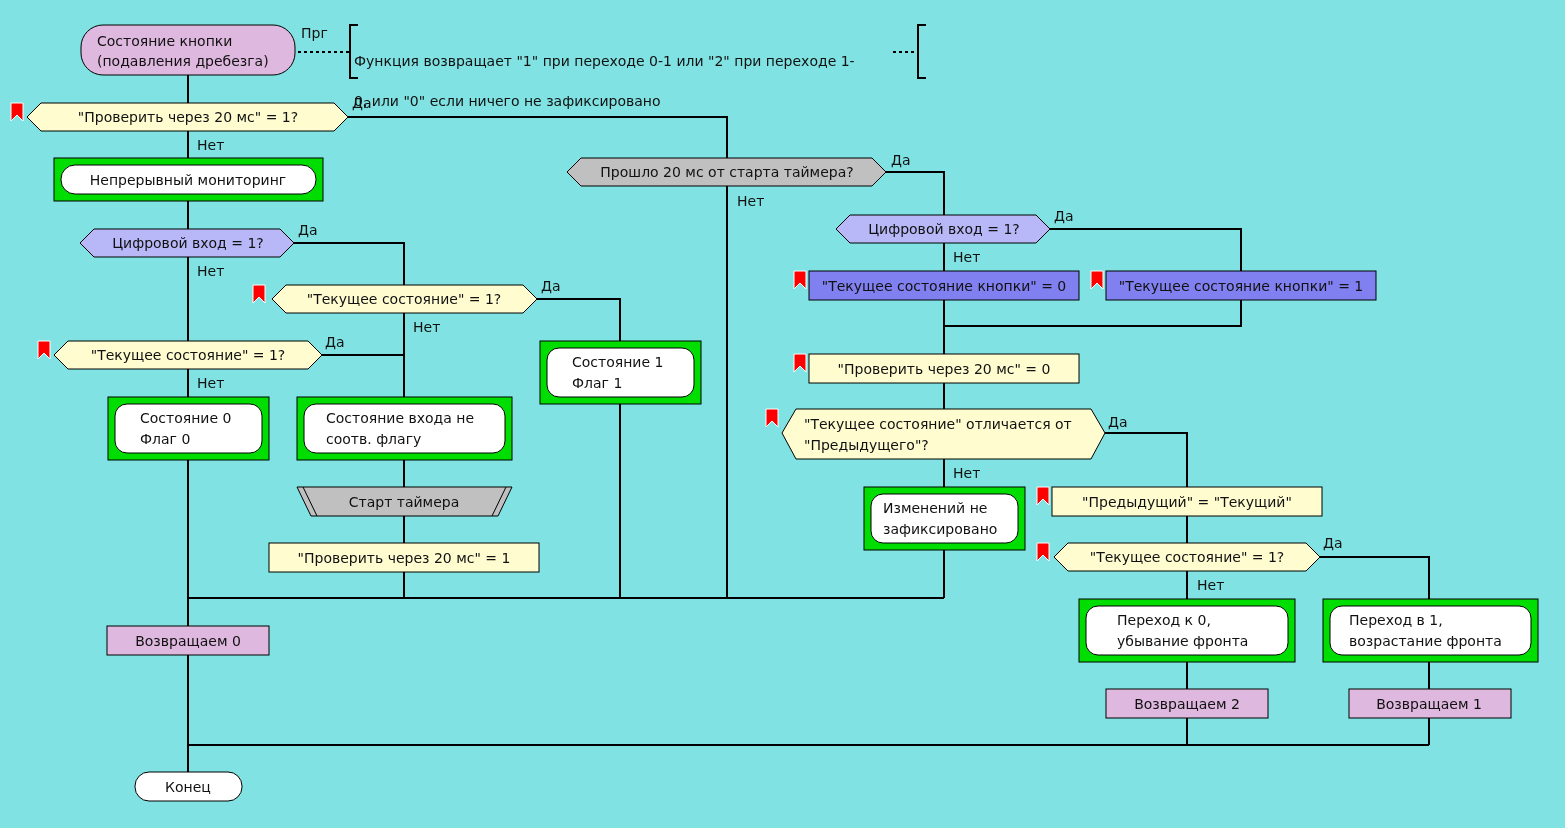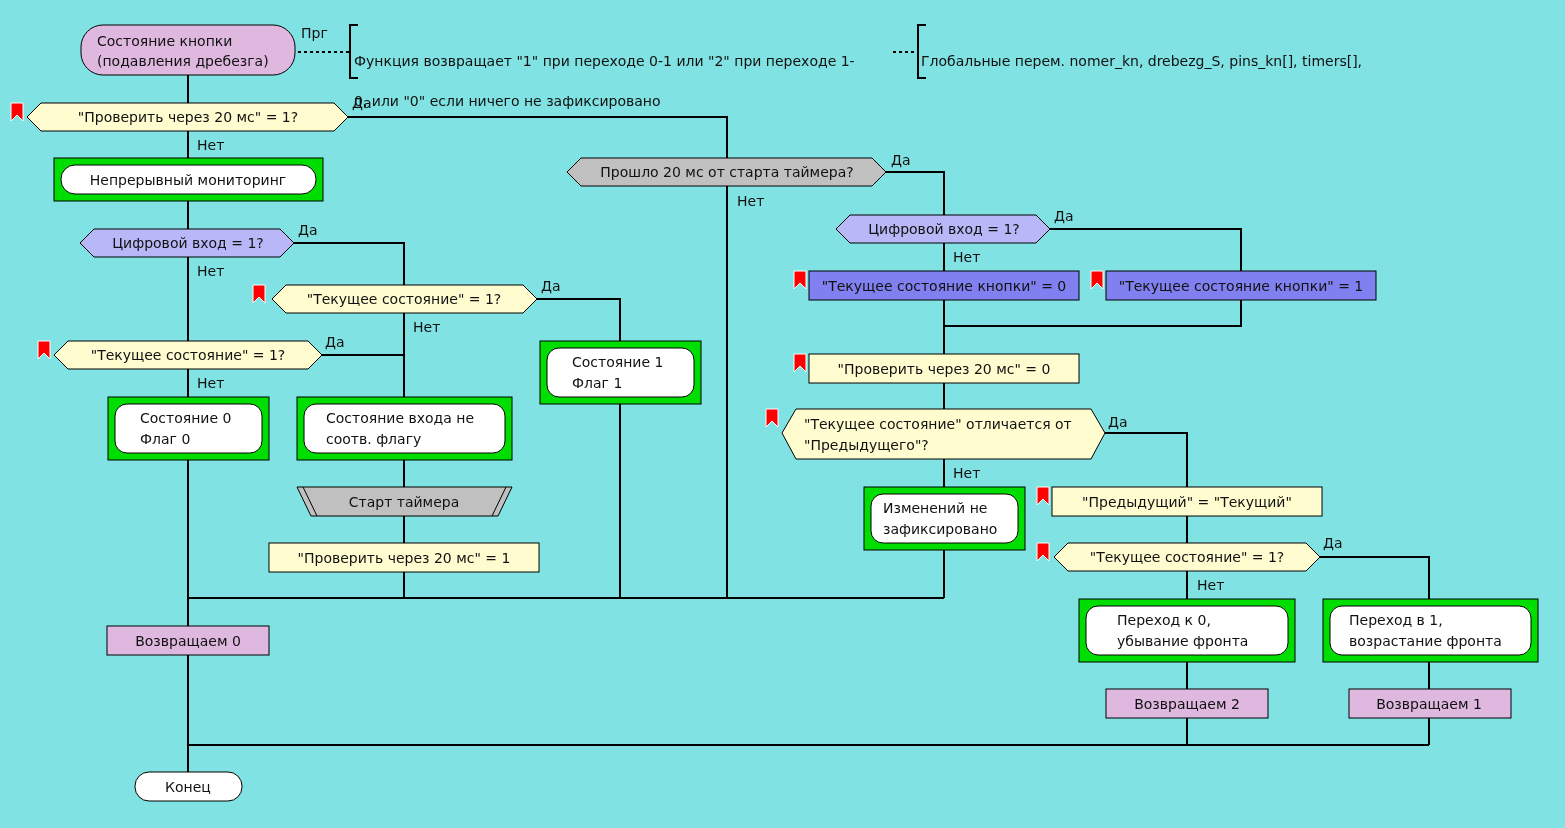--- a/index.html
+++ b/index.html
@@ -193,14 +193,13 @@
       <polygon points="1037,487 1049,487 1049,505 1043,499 1037,505" fill="#ff0000" stroke="#fff" stroke-width="1"></polygon>
       <polygon points="1037,543 1049,543 1049,561 1043,555 1037,561" fill="#ff0000" stroke="#fff" stroke-width="1"></polygon>
     </g>
 </svg>
 
 <div class="note" style="left:354px; top:31px;">
   <div>Функция возвращает "1" при переходе 0-1 или "2" при переходе 1-</div>
   <div>0, или "0" если ничего не зафиксировано</div>
 </div>
 <div class="note" style="left:921px; top:31px;">
-  <div>Глобальные перем. nomer_kn, drebezg_S, pins_kn[], timers[],</div>
 </div>
 
 </body></html>

